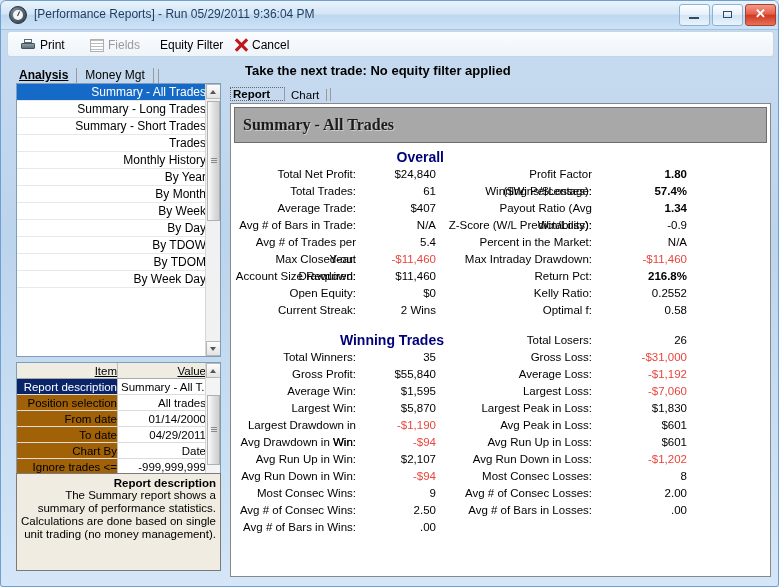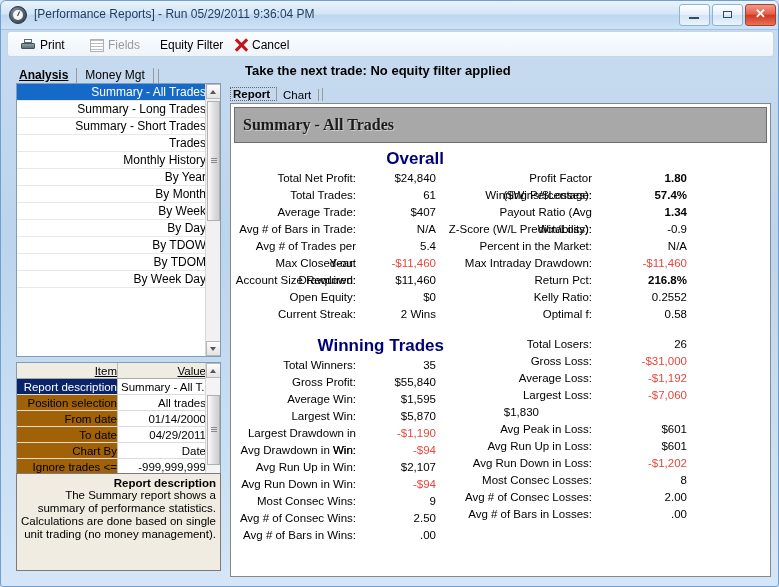--- a/index.html
+++ b/index.html
@@ -296,21 +296,21 @@
     font-size: 11.5px; color: #000;
     padding: 0 7px 0 3px;
     border-right: 1px solid #9a9a9a;
     margin-right: 3px;
     white-space: nowrap;
   }
   .rt-tab.active {
     font-weight: bold;
     border: 1px dotted #666;
     border-right: 1px solid #9a9a9a;
-    padding: 0 6px 0 2px;
+    padding: 0 14px 0 2px;
   }
   .rt-tab-end { width: 1px; height: 13px; background: #9a9a9a; }
 
   .report-panel {
     position: absolute; left: 3px; top: 44px;
     width: 541px; height: 474px;
     background: #fff;
     border: 1px solid #888;
     box-sizing: border-box;
     overflow: hidden;
@@ -329,21 +329,21 @@
     font-size: 16px; font-weight: bold;
     color: #1b1b1b;
     text-shadow: 1px 1px 0 #cfcfcf;
   }
   .report-body {
     position: absolute; left: 3px; top: 45px;
     width: 533px; height: 424px;
     padding: 0;
   }
   .sect-title {
-    font-size: 17px; font-weight: bold; color: #00007a;
+    font-size: 14px; font-weight: bold; color: #00007a;
     margin-bottom: 1px;
   }
   .stat-cols { display: flex; }
   .stat-col { }
   .stat-col.left { width: 210px; }
   .stat-col.right { width: 250px; }
   .stat-row {
     display: flex; height: 17px; line-height: 17px;
     font-size: 11.5px; color: #000;
   }
@@ -649,20 +649,21 @@
                 </div>
               <div class="stat-row">
                   <span class="lbl">Average Loss:</span>
                   <span class="val neg">-$1,192</span>
                 </div>
               <div class="stat-row">
                   <span class="lbl">Largest Loss:</span>
                   <span class="val neg">-$7,060</span>
                 </div>
               <div class="stat-row">
+                  <span class="lbl">Largest Peak in Loss:</span>
                   <span class="val">$1,830</span>
                 </div>
               <div class="stat-row">
                   <span class="lbl">Avg Peak in Loss:</span>
                   <span class="val">$601</span>
                 </div>
               <div class="stat-row">
                   <span class="lbl">Avg Run Up in Loss:</span>
                   <span class="val">$601</span>
                 </div>

